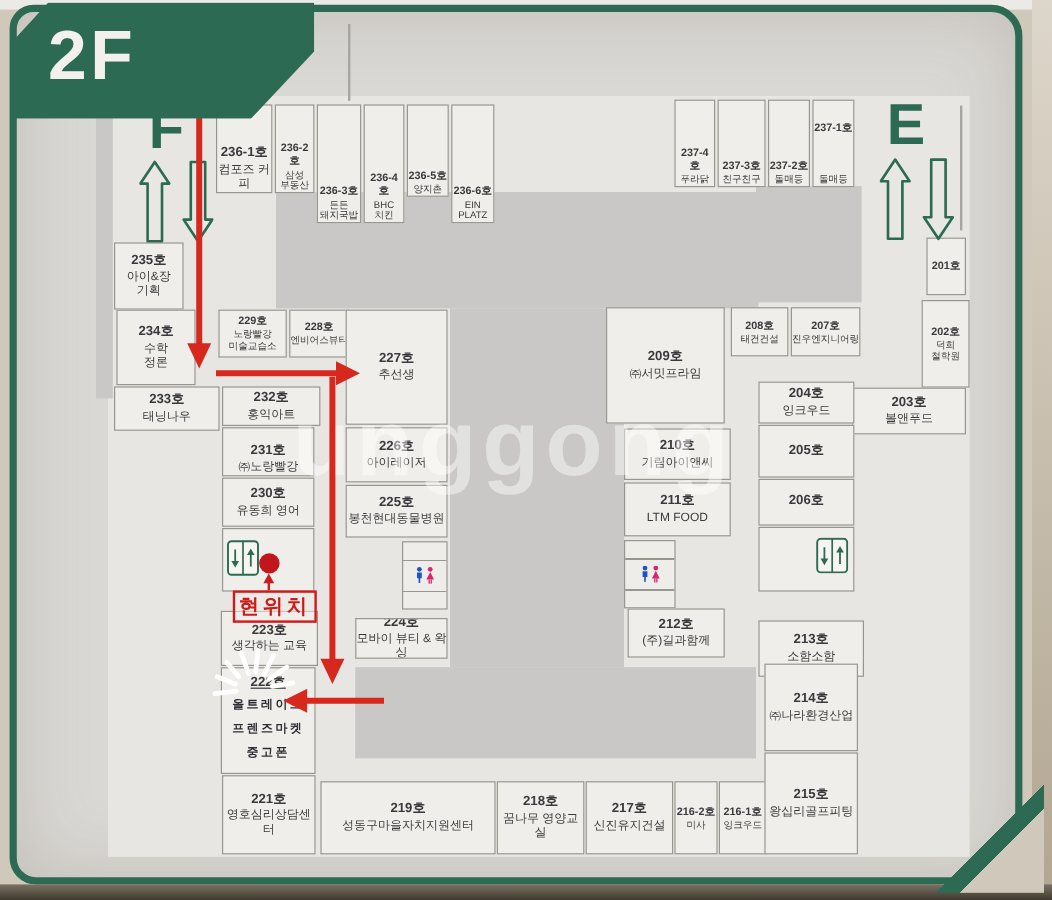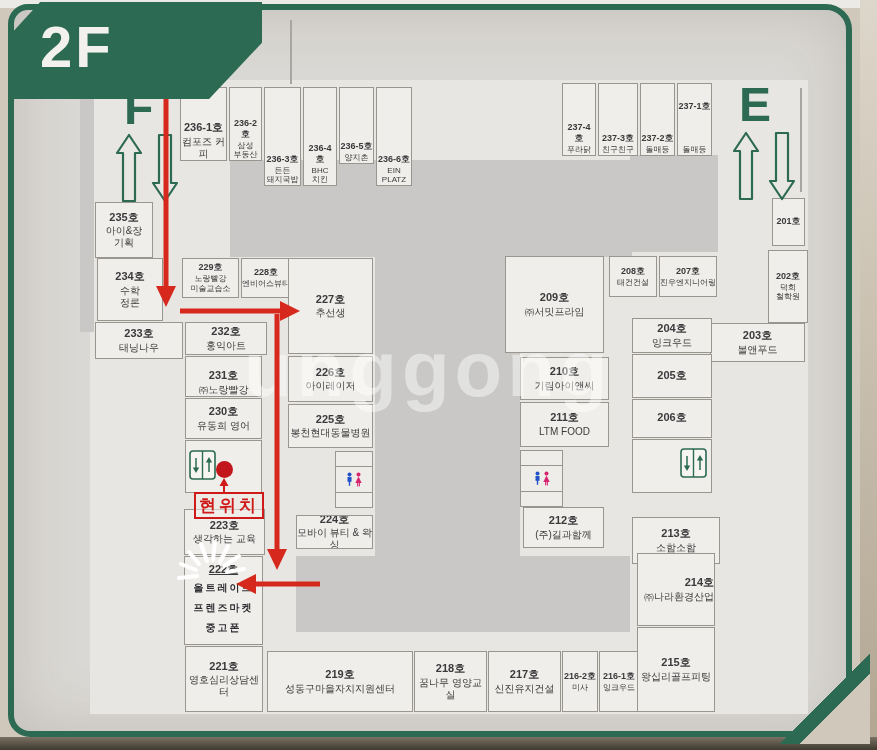--- a/index.html
+++ b/index.html
@@ -255,21 +255,21 @@
       <div class="uname"></div>
     </div>
     <div class="unit" style="left: 632px; top: 399px; width: 80px; height: 39px;">
       <div class="room">206호</div>
       <div class="uname"></div>
     </div>
     <div class="unit" style="left: 632px; top: 517px; width: 88px; height: 47px; align-items: center;">
       <div class="room">213호</div>
       <div class="uname">소함소함</div>
     </div>
-    <div class="unit" style="left: 637px; top: 553px; width: 78px; height: 73px; align-items: flex-end;">
+    <div class="unit" style="left: 637px; top: 553px; width: 78px; height: 73px;">
       <div class="room">214호</div>
       <div class="uname">㈜나라환경산업</div>
     </div>
     <div class="unit" style="left: 637px; top: 627px; width: 78px; height: 85px;">
       <div class="room">215호</div>
       <div class="uname">왕십리골프피팅</div>
     </div>
   </div>
 
 <div class="stair-letter" style="left:124px;top:84px">F</div>

